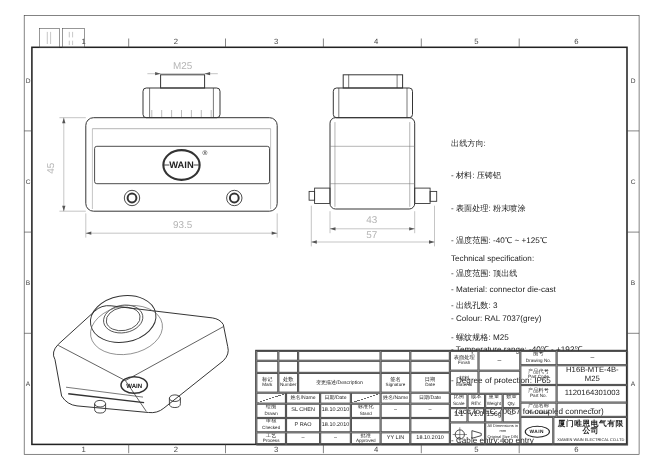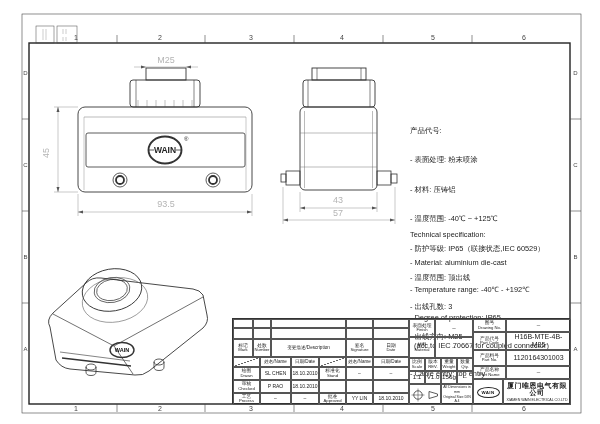--- a/index.html
+++ b/index.html
@@ -180,32 +180,32 @@
       <ellipse cx="159" cy="362" rx="5" ry="3"></ellipse>
       <path d="M154,362 L154,367 Q154,370.5 159,370.5 Q164,370.5 164,367 L164,362"></path>
     </g>
 
     <ellipse cx="122" cy="350" rx="12" ry="7.5" stroke-width="1.4"></ellipse>
   </g>
   <text x="122" y="352.3" font-size="5.5" font-weight="bold" text-anchor="middle" fill="#111">WAIN</text>
 </svg>
 
 <div class="spec spec-cn" style="left:410px;top:107px">
-  <div>产品代号:</div>
+  <div>出线方向:</div>
+  <div>- 材料: 压铸铝</div>
   <div>- 表面处理: 粉末喷涂</div>
-  <div>- 材料: 压铸铝</div>
   <div>- 温度范围: -40℃ ~ +125℃</div>
-  <div>- 防护等级: IP65（联接状态,IEC 60529）</div>
   <div>- 温度范围: 顶出线</div>
   <div>- 出线孔数: 3</div>
-  <div>- 出线方向: M25</div>
+  <div>- 螺纹规格: M25</div>
 </div>
 <div class="spec spec-en" style="left:410px;top:212px">
   <div>Technical specification:</div>
-  <div>- Material: aluminium die-cast</div>
+  <div>- Material: connector die-cast</div>
+  <div>- Colour: RAL 7037(grey)</div>
   <div>- Temperature range: -40℃ - +192℃</div>
   <div>- Degree of protection: IP65</div>
   <div>  (acc.to IEC 70667 for coupled connector)</div>
   <div>- Cable entry: top entry</div>
   
   
 </div>
 
 <div class="tb" style="border:0.8px solid #333">
 

